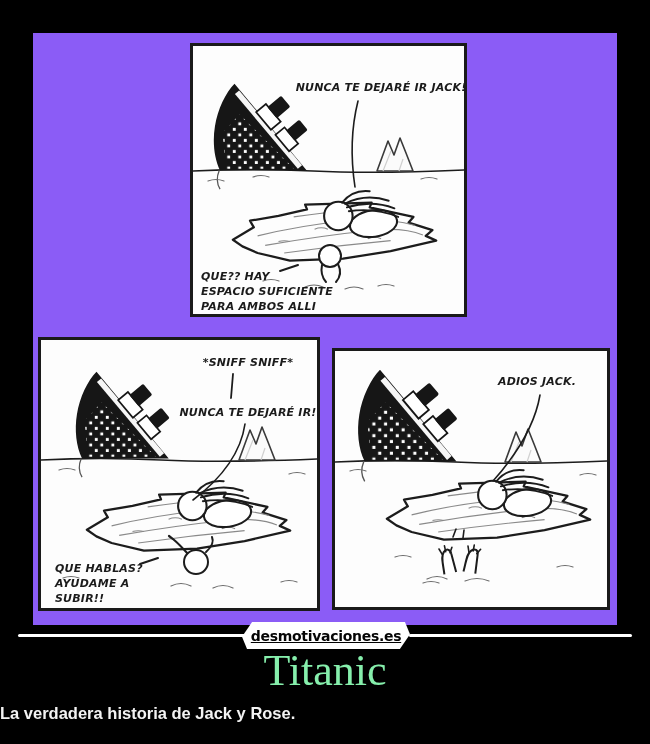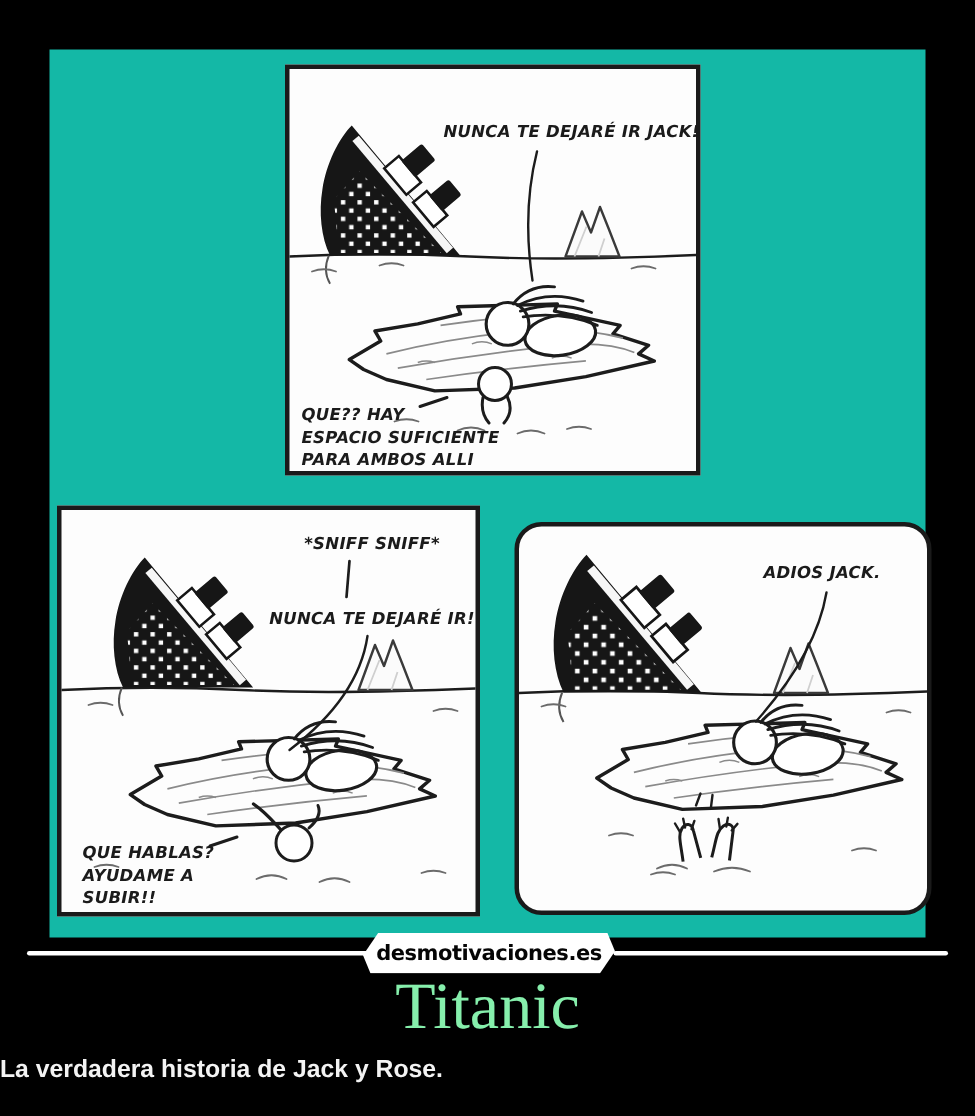--- a/index.html
+++ b/index.html
@@ -1,31 +1,31 @@
 <!DOCTYPE html>
 <html><head>
 <meta charset="utf-8">
 <style>
   html,body{margin:0;padding:0;background:#000;}
   .poster{position:relative;width:650px;height:744px;background:#000;overflow:hidden;
           font-family:"DejaVu Sans",sans-serif;}
-  .image-area{position:absolute;left:33px;top:33px;width:584px;height:592px;background:#14b8a6;}
+  .image-area{position:absolute;left:33px;top:33px;width:584px;height:592px;background:#8b5cf6;}
   .panel{position:absolute;background:#fdfdfd;border:3px solid #1a1a1a;}
   .panel svg{display:block;width:100%;height:100%;}
   .p1{left:157px;top:10px;width:271px;height:268px;}
   .p2{left:5px;top:304px;width:276px;height:268px;}
-  .p3{left:310px;top:315px;width:272px;height:256px;border-radius:18px;}
+  .p3{left:299px;top:315px;width:272px;height:256px;}
   .ctext{font-family:"DejaVu Sans",sans-serif;font-style:italic;font-weight:700;
          font-size:11px;fill:#1b1b1b;letter-spacing:.2px;}
   .wm-line{position:absolute;top:634px;height:3px;background:#fff;border-radius:2px;}
   .wm-line.left{left:18px;width:228px;}
   .wm-line.right{left:409px;width:223px;}
   .ribbon{position:absolute;left:242px;top:622px;width:168px;height:27px;background:#fff;
           display:flex;align-items:center;justify-content:center;
-          clip-path:polygon(0 55%,6% 0,97% 0,100% 45%,94% 100%,3% 100%);}
+          clip-path:polygon(0 55%,6% 0,97% 0,100% 45%,94% 100%,3% 100%);text-decoration:underline;}
   .ribbon span{font-family:"DejaVu Sans",sans-serif;font-weight:700;font-size:14px;
                color:#050505;letter-spacing:-.3px;}
   .title{position:absolute;top:646px;left:0;width:100%;text-align:center;color:#86efac;
          font-family:"Liberation Serif",serif;font-weight:400;font-size:44px;line-height:1.15;}
   .subtitle{position:absolute;top:704px;left:0;width:100%;color:#f3f3f3;
             font-family:"Liberation Sans",sans-serif;font-weight:700;font-size:16.5px;}
   .stroke{stroke:#1c1c1c;fill:none;stroke-linecap:round;}
   .wave{stroke:#6b6b6b;stroke-width:1.2;fill:none;stroke-linecap:round;}
 </style>
 </head>

